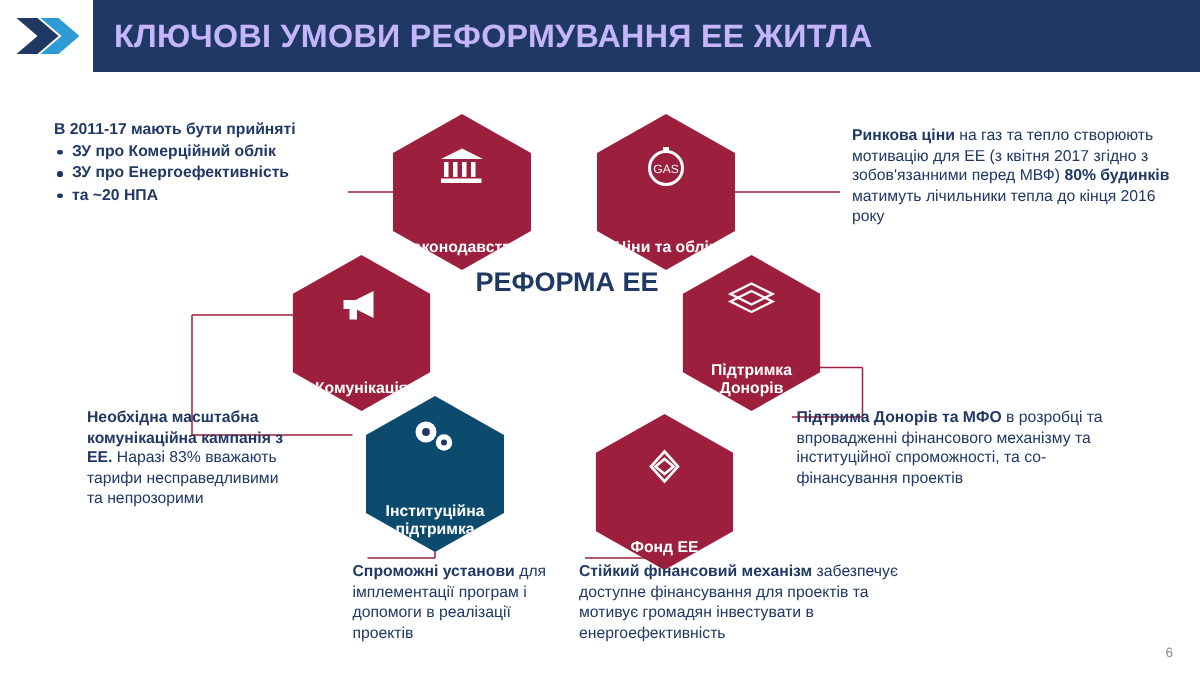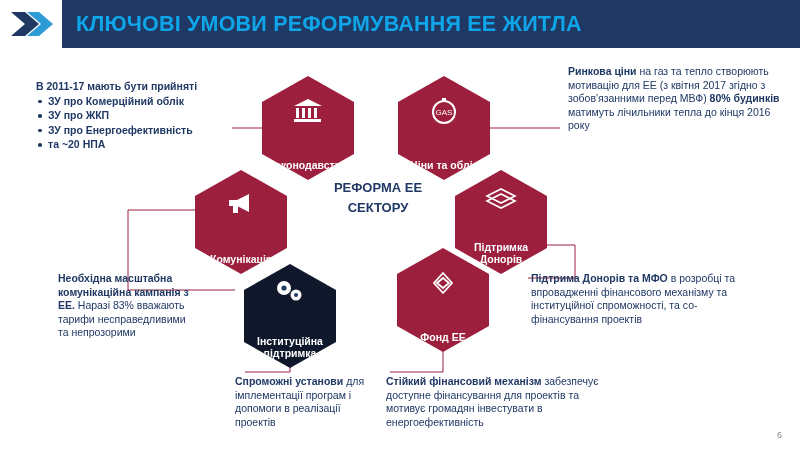--- a/index.html
+++ b/index.html
@@ -11,44 +11,44 @@
   .header{
     position:absolute;left:0;top:0;width:800px;height:48px;
     background:#1f3864;display:flex;align-items:center;
   }
   .logo{
     width:62px;height:48px;display:flex;align-items:center;justify-content:center;
     background:#ffffff;flex:0 0 auto;
   }
   .logo svg{display:block;}
   .header-title{
-    color:#0ea5e9;font-size:21.5px;font-weight:bold;letter-spacing:.2px;
+    color:#c4b5fd;font-size:21.5px;font-weight:bold;letter-spacing:.2px;
     margin-left:14px;white-space:nowrap;
   }
   
   .hex{
     position:absolute;width:92px;height:104px;
     background:#9c1f3d;
     clip-path:polygon(50% 0%,100% 25%,100% 75%,50% 100%,0% 75%,0% 25%);
     display:flex;flex-direction:column;align-items:center;justify-content:flex-end;
     padding-bottom:9px;box-sizing:border-box;
   }
-  .hex.navy{background:#0f172a;}
+  .hex.navy{background:#0c4a6e;}
   .hex .hex-icon{
     position:absolute;top:22px;left:0;width:100%;
     display:flex;align-items:center;justify-content:center;
   }
   .hex .hex-label{
     color:#ffffff;font-size:10.5px;font-weight:bold;line-height:12px;
     text-align:center;width:84px;
   }
   
   .center-text{
     position:absolute;left:305px;top:178px;width:146px;text-align:center;
-    color:#1f3864;font-size:13px;font-weight:bold;line-height:20px;
+    color:#1f3864;font-size:18px;font-weight:bold;line-height:20px;
   }
   
   .lines{position:absolute;left:0;top:0;width:800px;height:450px;pointer-events:none;}
   
   .note{position:absolute;color:#1f3864;font-size:10.5px;line-height:13.6px;}
   .note-list{margin:0;padding:0;list-style:none;}
   .note-list li{position:relative;padding-left:12px;font-weight:bold;margin-top:1px;}
   .note-list li:before{
     content:"";position:absolute;left:2px;top:5px;width:3.5px;height:3.5px;
     background:#1f3864;border-radius:50%;
@@ -129,21 +129,21 @@
         <polygon points="4,17 18,10 32,17 18,24"></polygon>
       </g>
     </svg>
   </div>
   <div class="hex-label">
     <span>Підтримка</span><br>
     <span>Донорів</span>
   </div>
 </div>
 
-<div class="hex" style="left:397px;top:248px;">
+<div class="hex" style="left:397px;top:276px;">
   <div class="hex-icon">
     <svg width="30" height="26" viewBox="0 0 30 26">
       <g fill="none" stroke="#ffffff" stroke-width="1.8">
         <polygon points="15,3 24,13 15,23 6,13"></polygon>
         <path d="M9,13 L15,8 L21,13 L15,18 Z"></path>
       </g>
     </svg>
   </div>
   <div class="hex-label">Фонд ЕЕ</div>
 </div>
@@ -170,34 +170,32 @@
     <svg width="32" height="24" viewBox="0 0 32 24">
       <polygon points="4,8 12,8 24,2 24,20 12,14 4,14" fill="#ffffff"></polygon>
       <rect x="8" y="14" width="5" height="7" fill="#ffffff"></rect>
     </svg>
   </div>
   <div class="hex-label">Комунікація</div>
 </div>
 
 <div class="center-text">
   <div>РЕФОРМА ЕЕ</div>
-  <div>СЕКТОРУ</div>
 </div>
 
 <div class="note" style="left:36px;top:80px;width:205px;">
   <div class="note-title">В 2011-17 мають бути прийняті</div>
   <ul class="note-list">
     <li>ЗУ про Комерційний облік</li>
-    <li>ЗУ про ЖКП</li>
     <li>ЗУ про Енергоефективність</li>
     <li>та ~20 НПА</li>
   </ul>
 </div>
 
-<div class="note" style="left:568px;top:65px;width:214px;">
+<div class="note" style="left:568px;top:84px;width:214px;">
   <span style="font-weight:bold;">Ринкова ціни</span><span> на газ та тепло створюють мотивацію для ЕЕ (з квітня 2017 згідно з зобов'язанними  перед МВФ)</span>
   <span style="font-weight:bold;">80% будинків</span><span> матимуть лічильники тепла до кінця 2016 року</span>
 </div>
 
 <div class="note" style="left:531px;top:272px;width:232px;">
   <span style="font-weight:bold;">Підтрима Донорів та МФО</span><span> в розробці та впровадженні фінансового механізму та інституційної спроможності, та со-фінансування проектів</span>
 </div>
 
 <div class="note" style="left:386px;top:375px;width:218px;">
   <span style="font-weight:bold;">Стійкий фінансовий механізм</span><span> забезпечує доступне фінансування для проектів та мотивує громадян інвестувати в енергоефективність</span>

